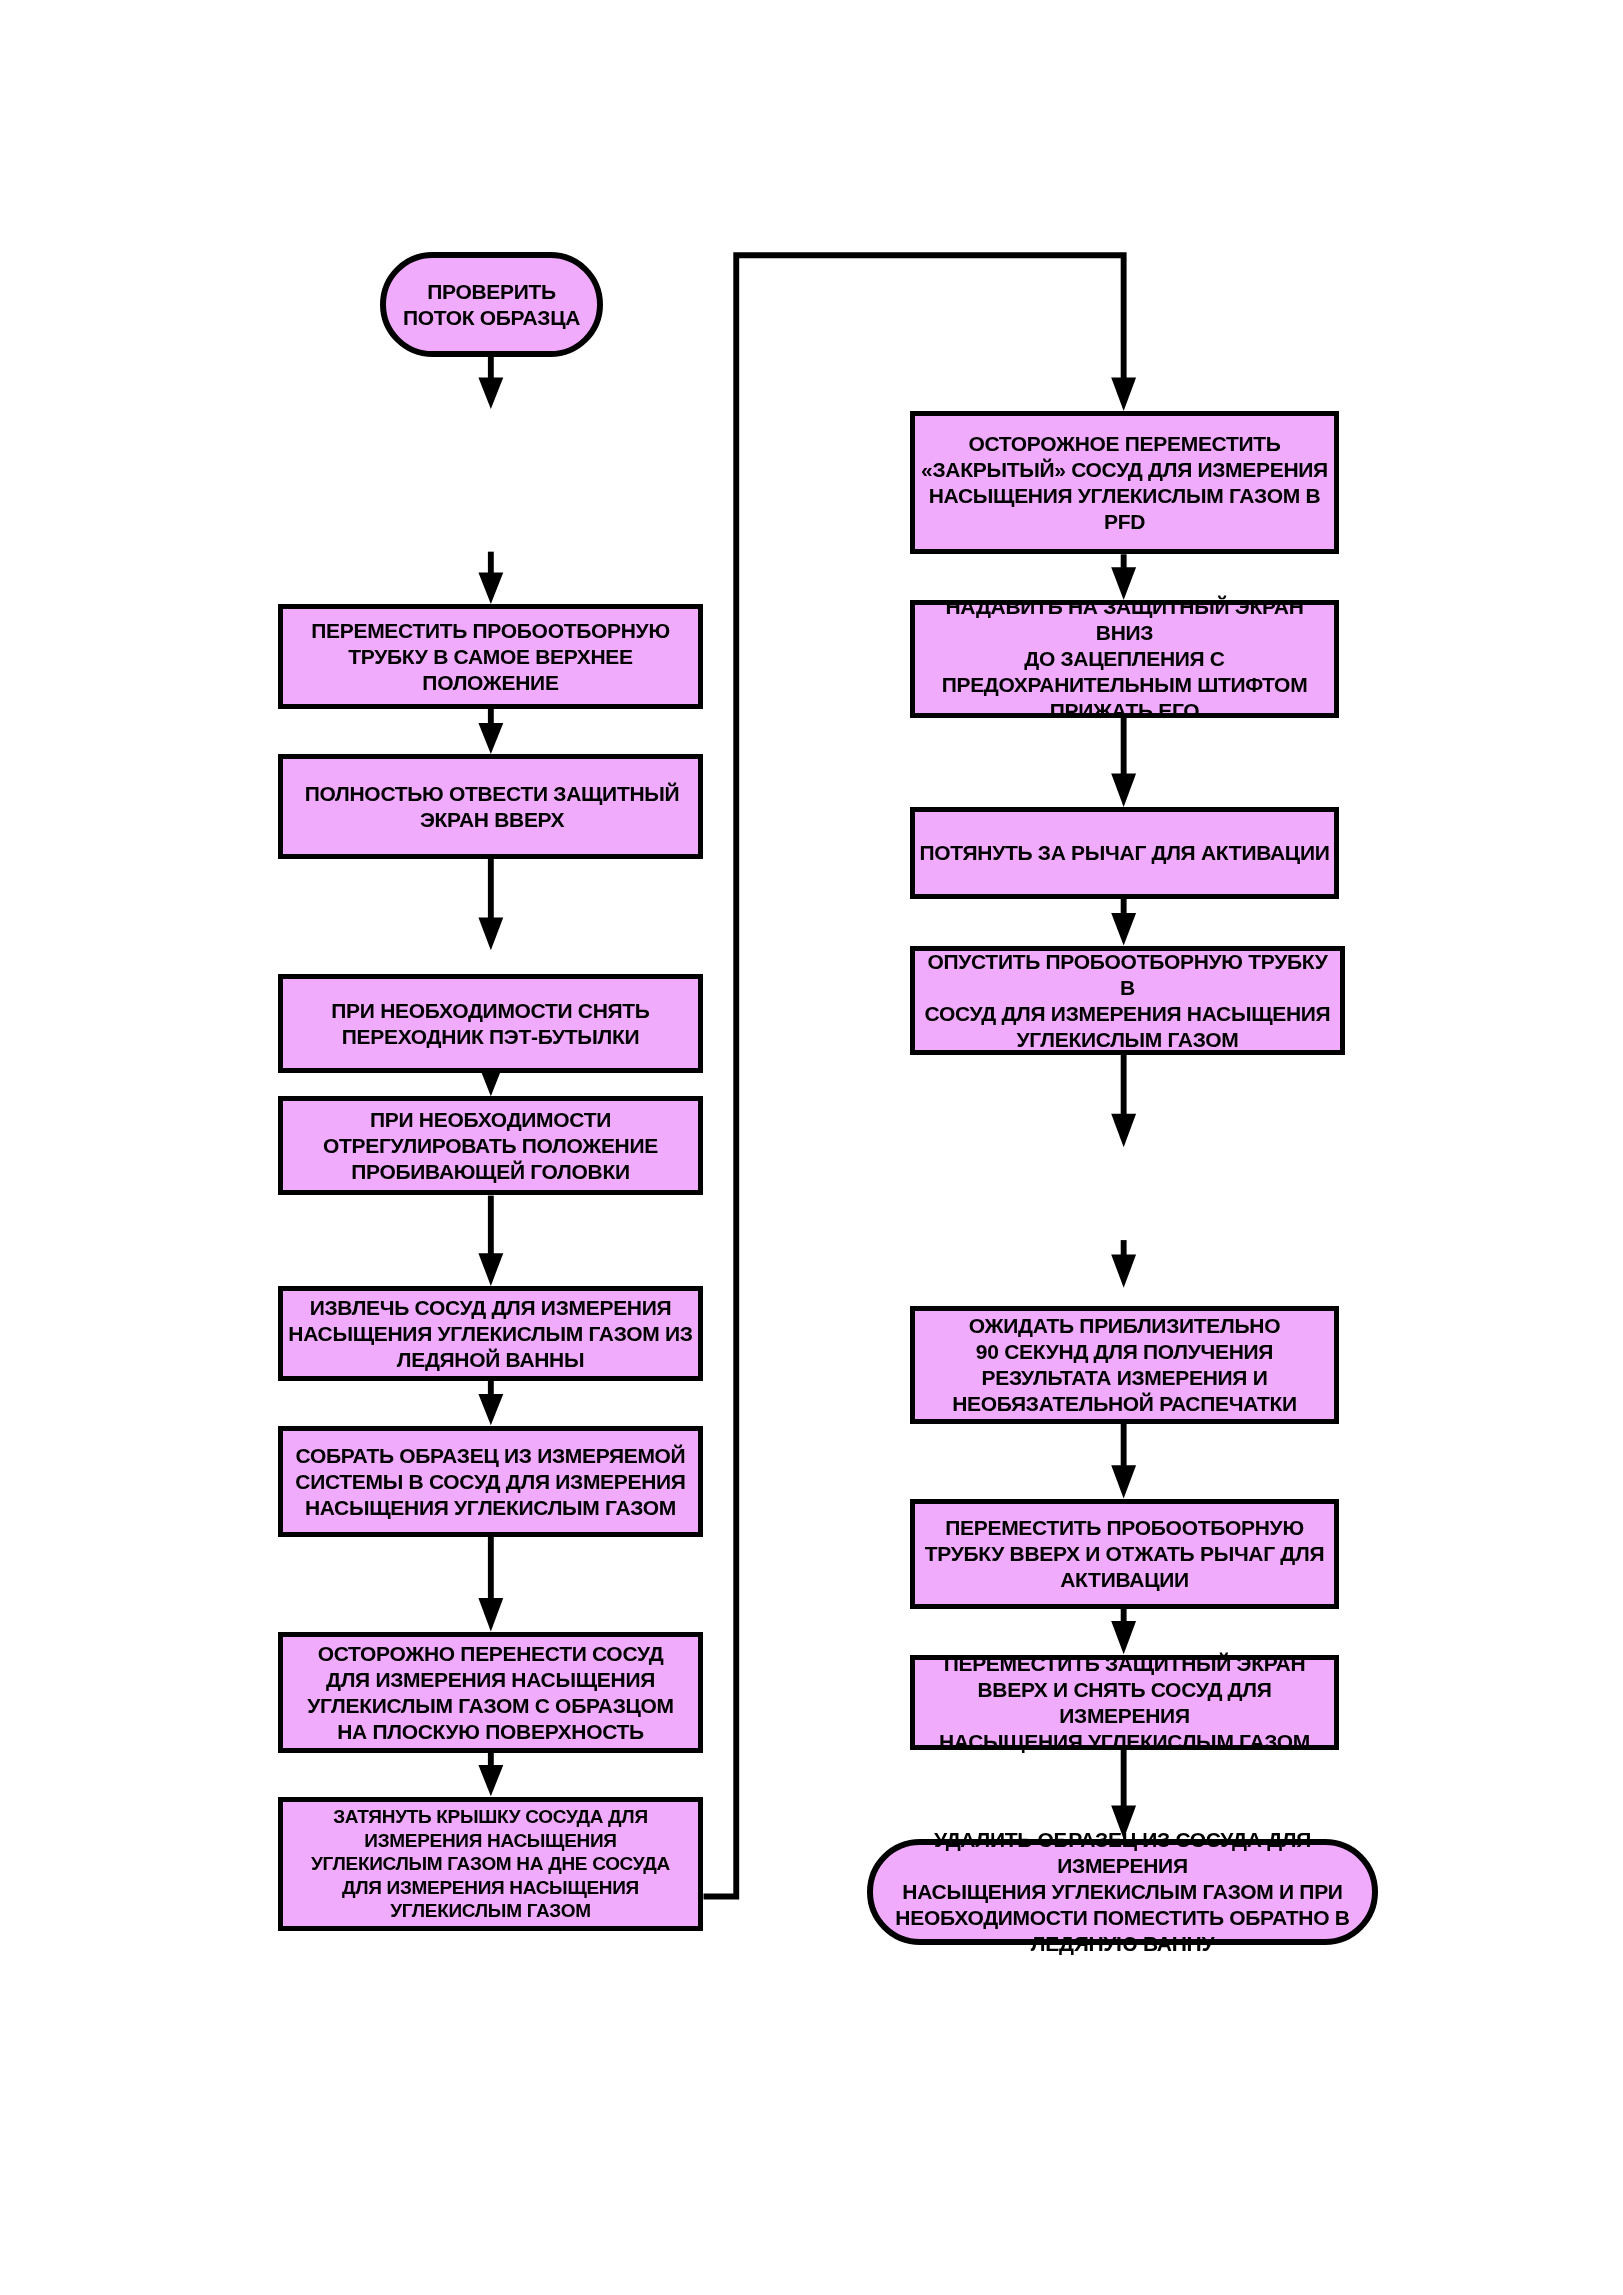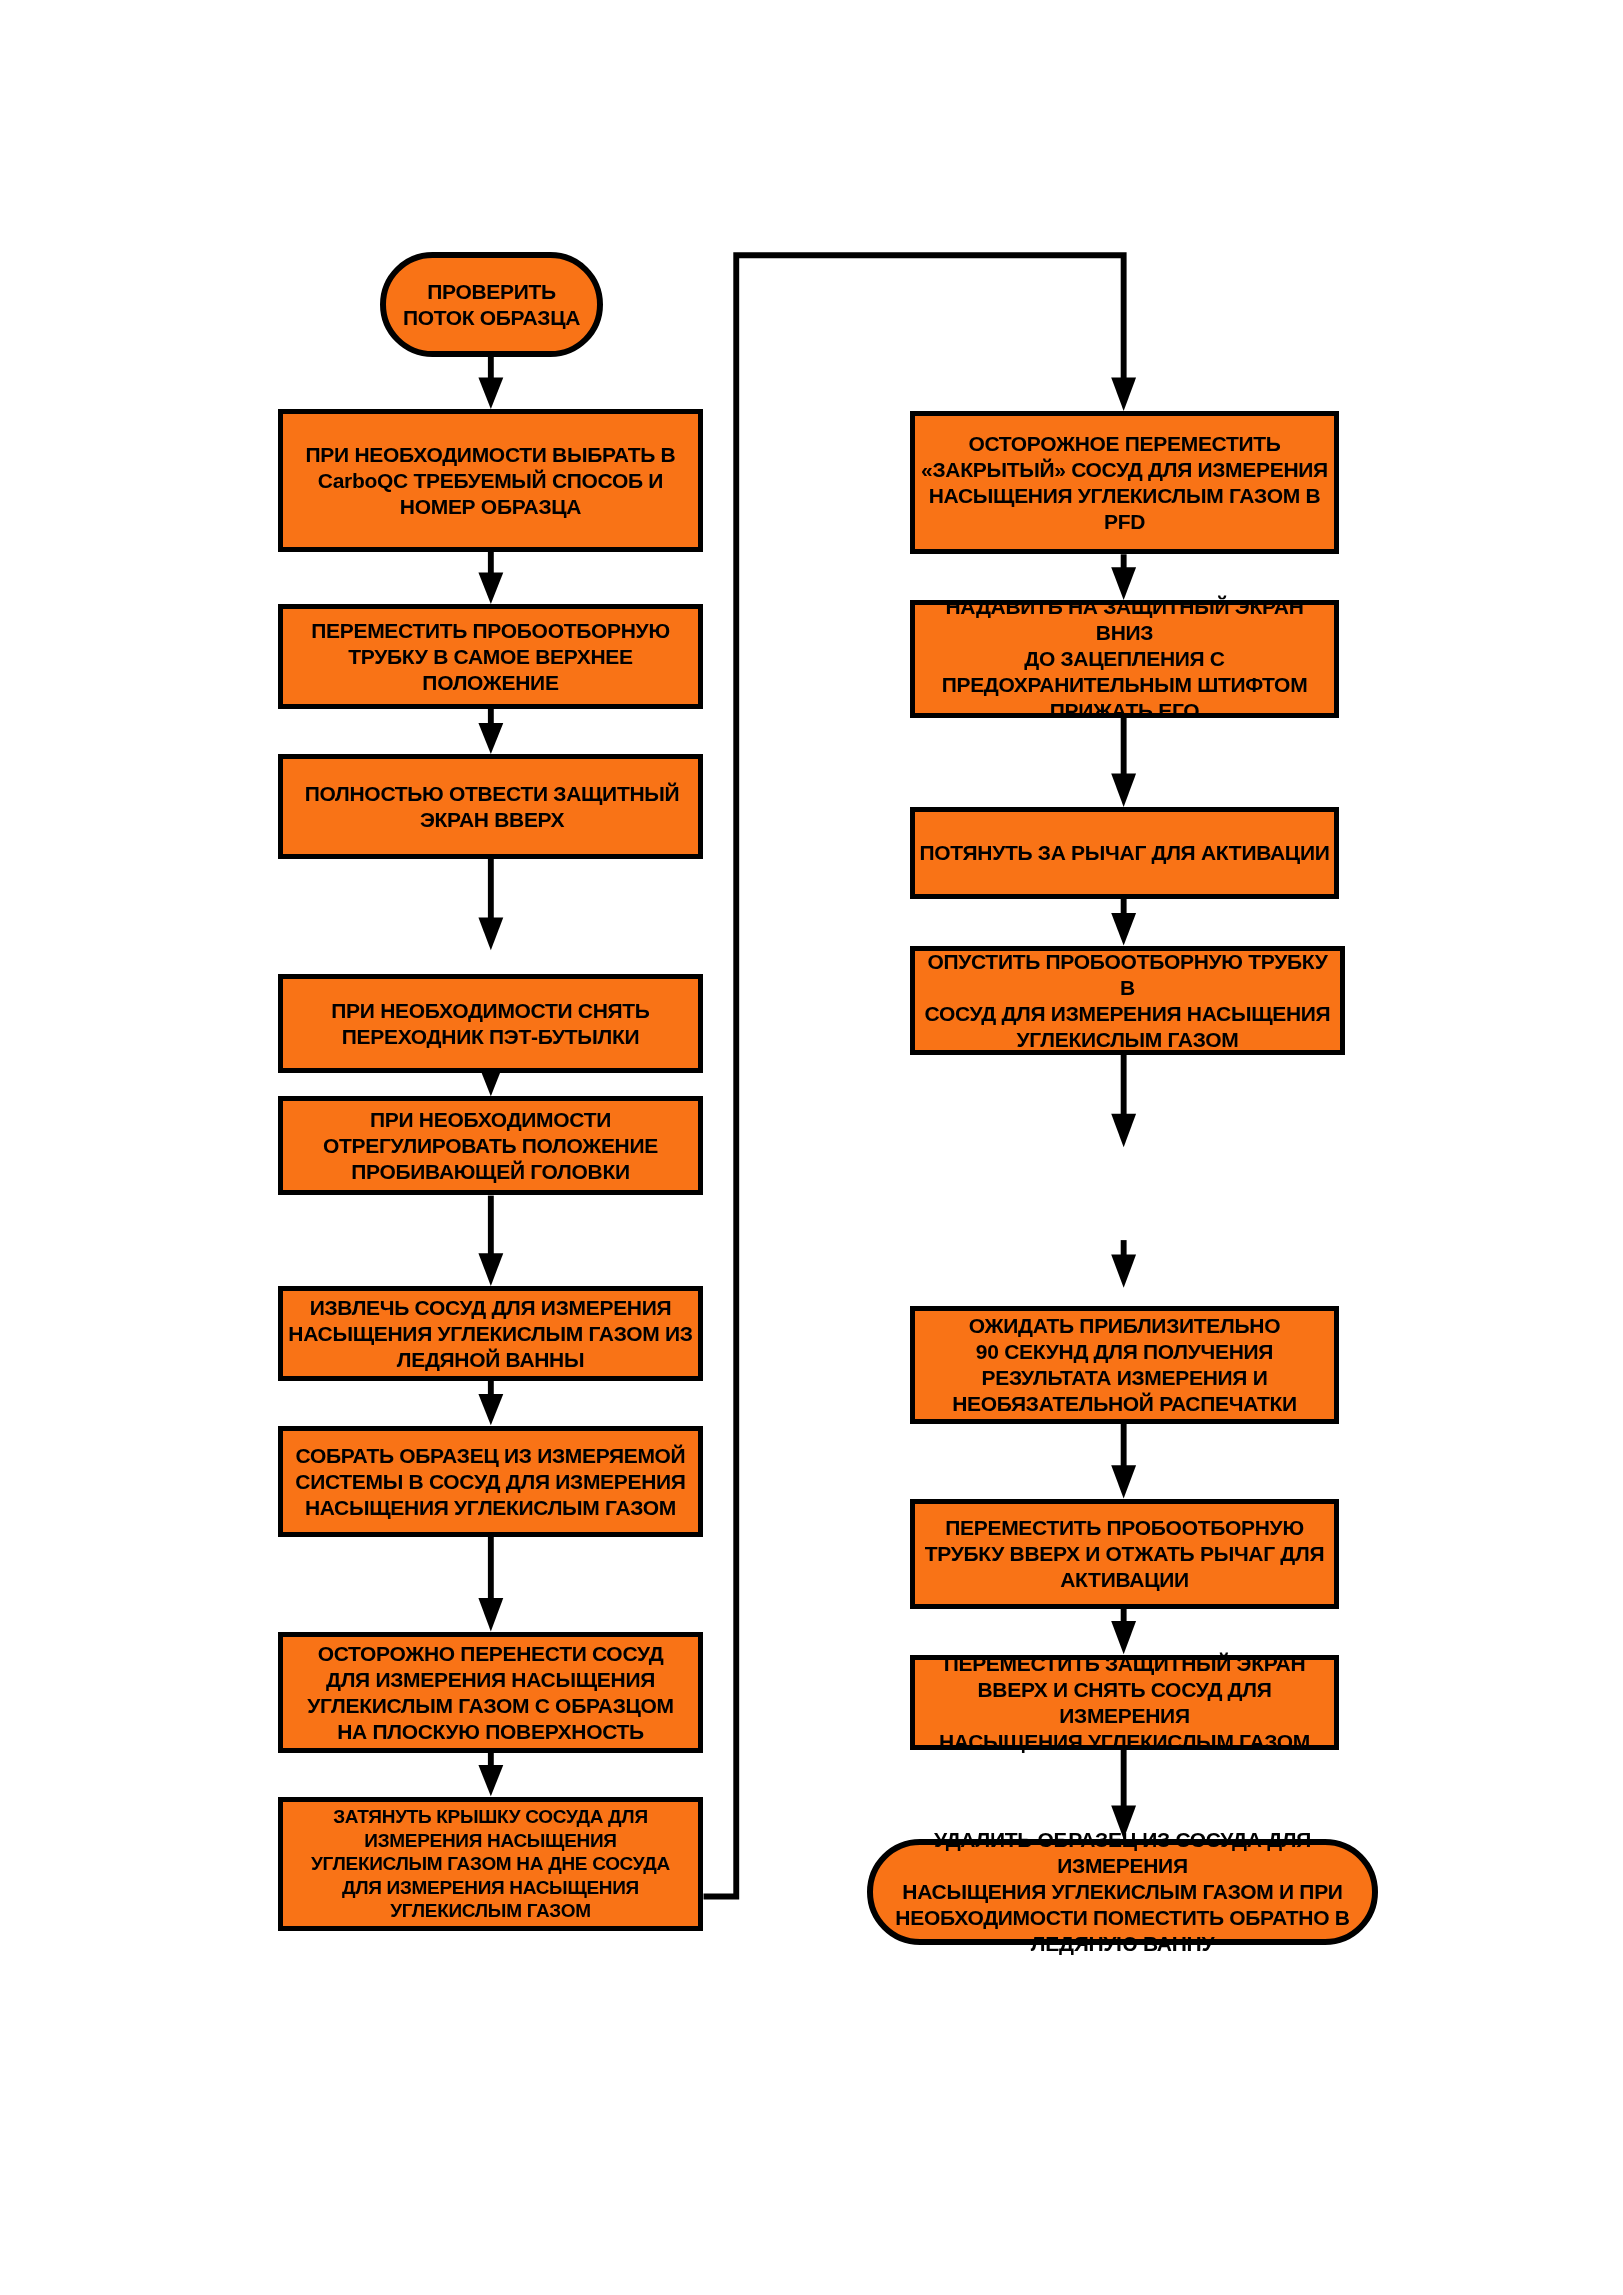--- a/index.html
+++ b/index.html
@@ -8,21 +8,21 @@
     background: #ffffff;
     position: relative;
     overflow: hidden;
     font-family: "Liberation Sans", "DejaVu Sans", sans-serif;
   }
   .page { position: absolute; inset: 0; }
   svg.wires { position: absolute; left: 0; top: 0; z-index: 0; }
   .node {
     position: absolute;
     box-sizing: border-box;
-    background: #f97316;
+    background: #f0abfc;
     border: 5.9px solid #000000;
     display: flex;
     align-items: center;
     justify-content: center;
     text-align: center;
     font-weight: bold;
     font-size: 21px;
     line-height: 26px;
     letter-spacing: -0.3px;
     white-space: pre-line;
@@ -123,23 +123,20 @@
     </g>
     <g>
       <line x1="1717" y1="2673" x2="1717" y2="2762" stroke="#000" stroke-width="9"></line>
       <polygon points="1698,2759 1736,2759 1717,2810" fill="#000"></polygon>
     </g>
   </svg>
 
   <div class="node terminal" style="left:380px; top:252px; width:223px; height:105px;">ПРОВЕРИТЬ
 ПОТОК ОБРАЗЦА</div>
 
-  <div class="node" style="left:278px; top:409px; width:425px; height:143px;">ПРИ НЕОБХОДИМОСТИ ВЫБРАТЬ В
-CarboQC ТРЕБУЕМЫЙ СПОСОБ И
-НОМЕР ОБРАЗЦА</div>
   <div class="node" style="left:278px; top:604px; width:425px; height:105px;">ПЕРЕМЕСТИТЬ ПРОБООТБОРНУЮ
 ТРУБКУ В САМОЕ ВЕРХНЕЕ
 ПОЛОЖЕНИЕ</div>
   <div class="node" style="left:278px; top:754px; width:425px; height:105px;padding-left:7px;">ПОЛНОСТЬЮ ОТВЕСТИ ЗАЩИТНЫЙ
 ЭКРАН ВВЕРХ</div>
   <div class="node" style="left:278px; top:950px; width:425px; height:99px;margin-top:24px;">ПРИ НЕОБХОДИМОСТИ СНЯТЬ
 ПЕРЕХОДНИК ПЭТ-БУТЫЛКИ</div>
   <div class="node" style="left:278px; top:1096px; width:425px; height:99px;">ПРИ НЕОБХОДИМОСТИ
 ОТРЕГУЛИРОВАТЬ ПОЛОЖЕНИЕ
 ПРОБИВАЮЩЕЙ ГОЛОВКИ</div>

